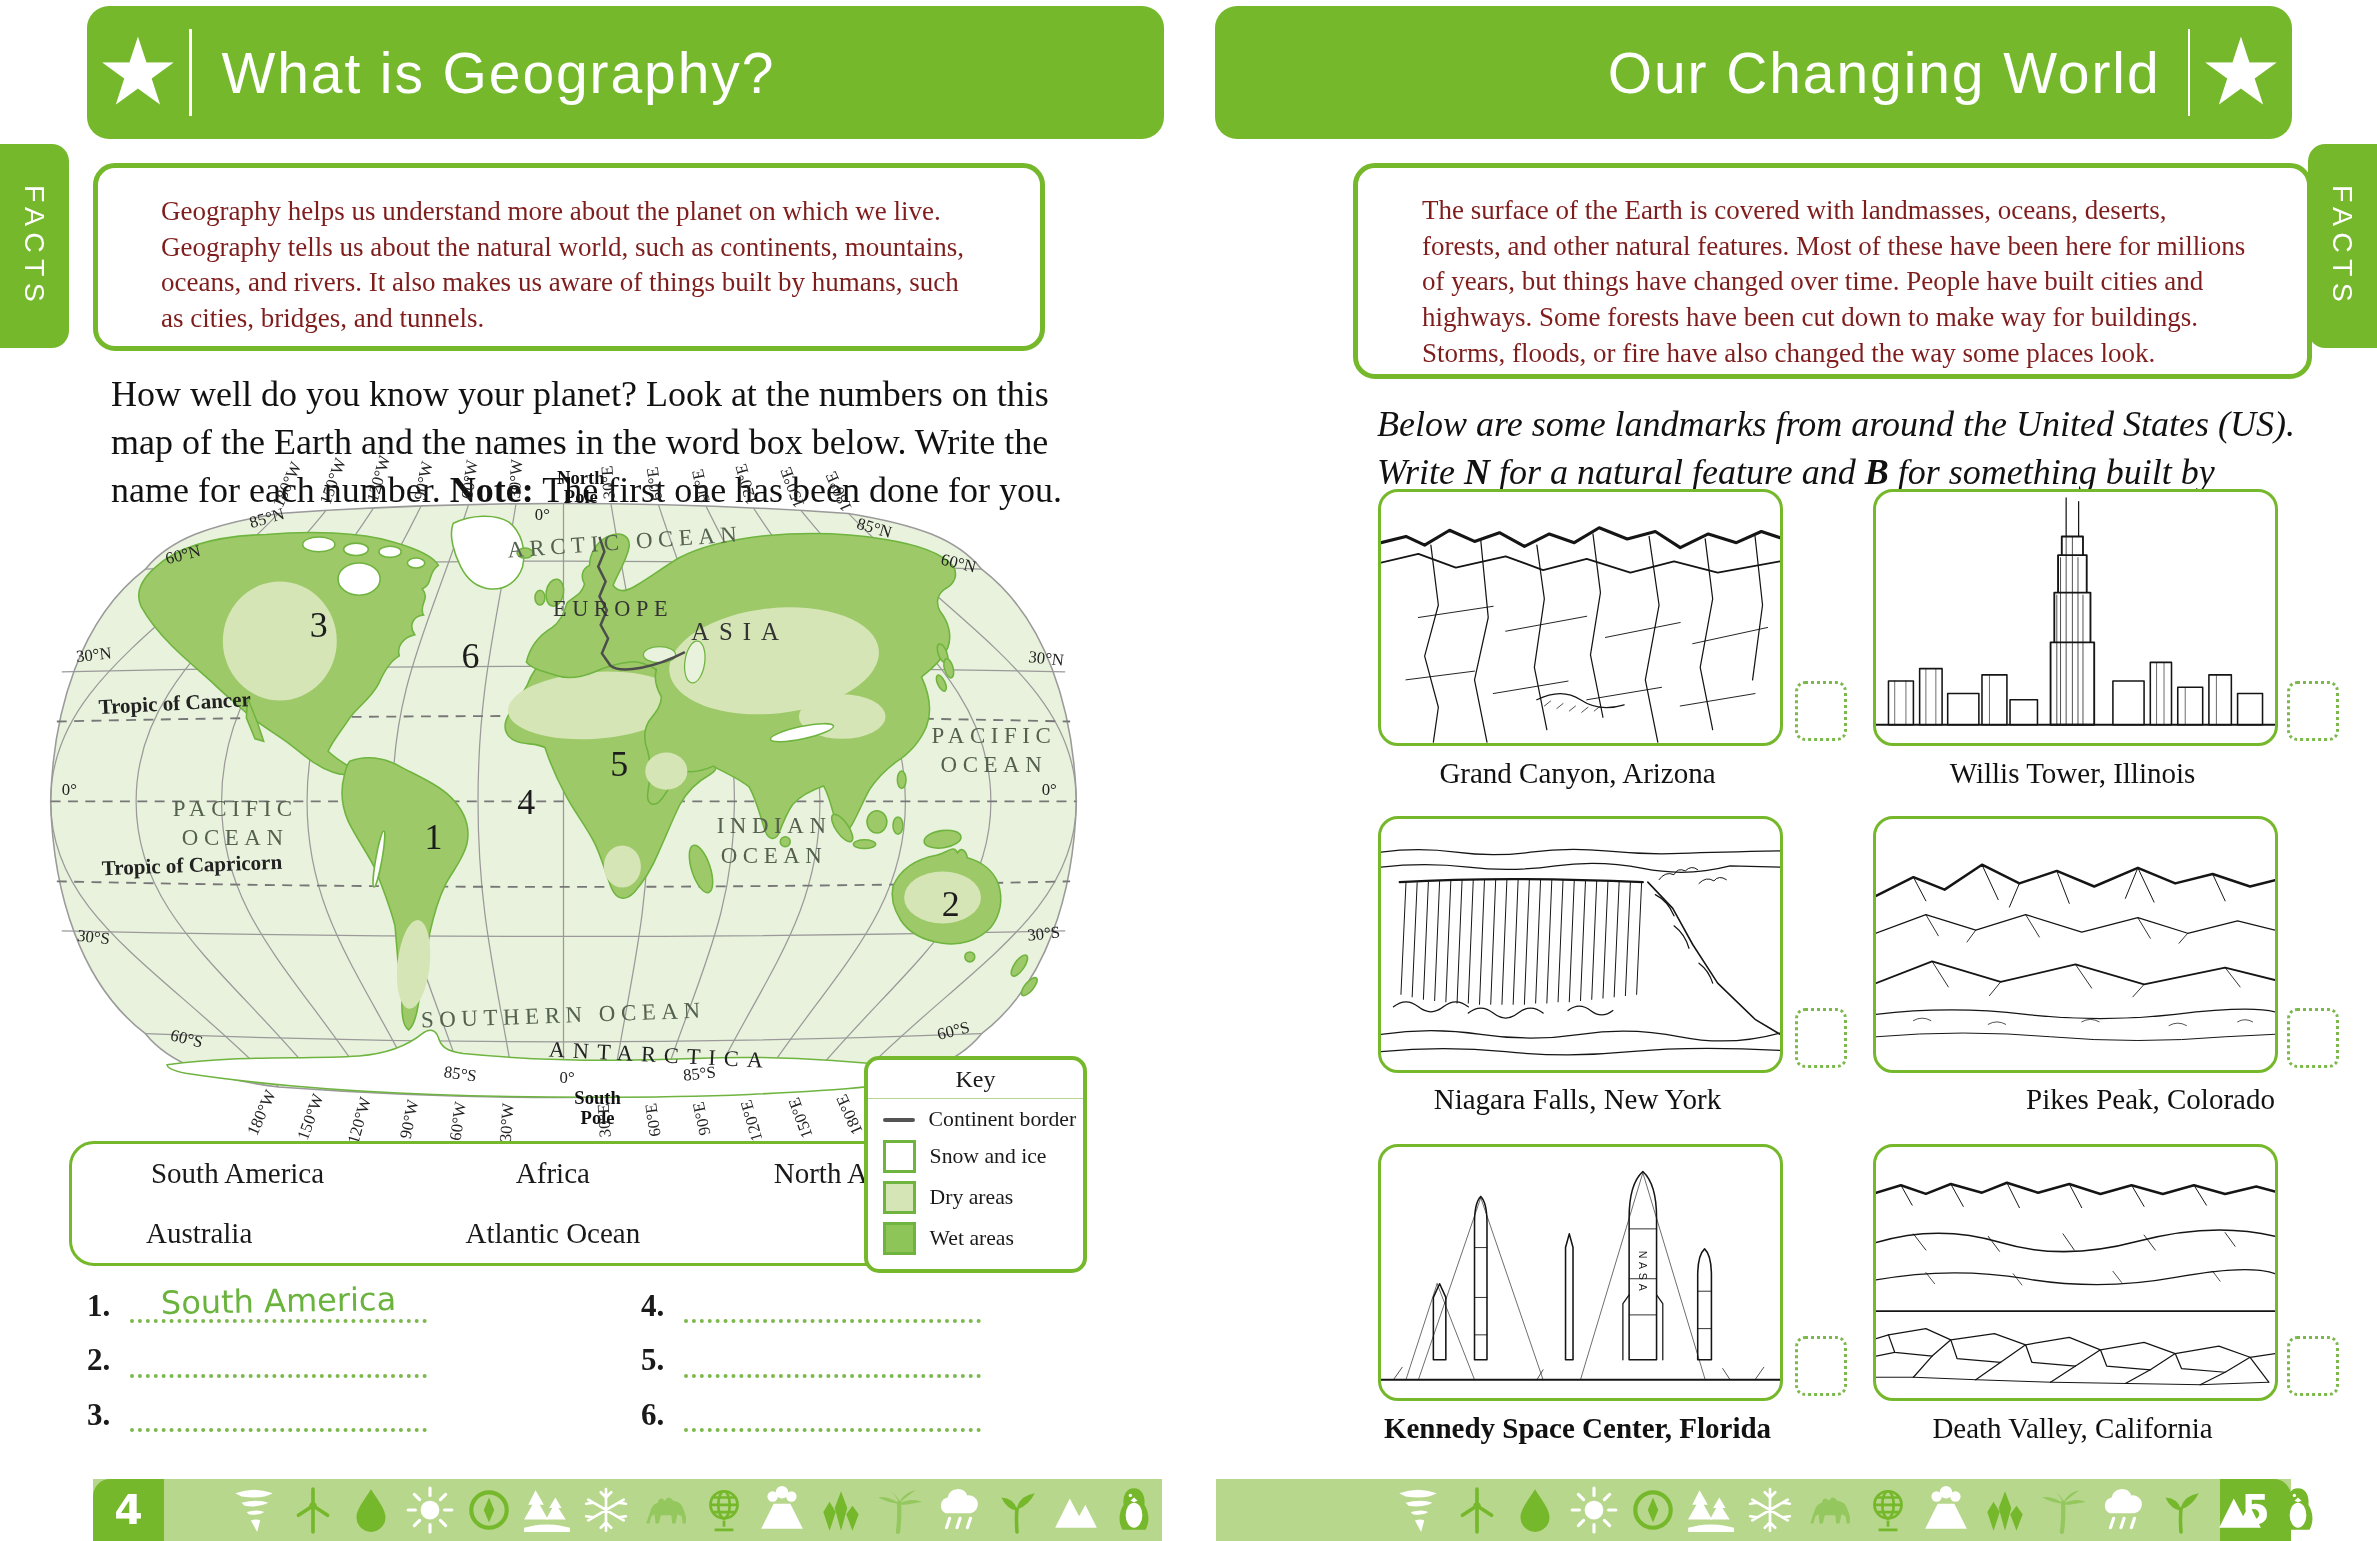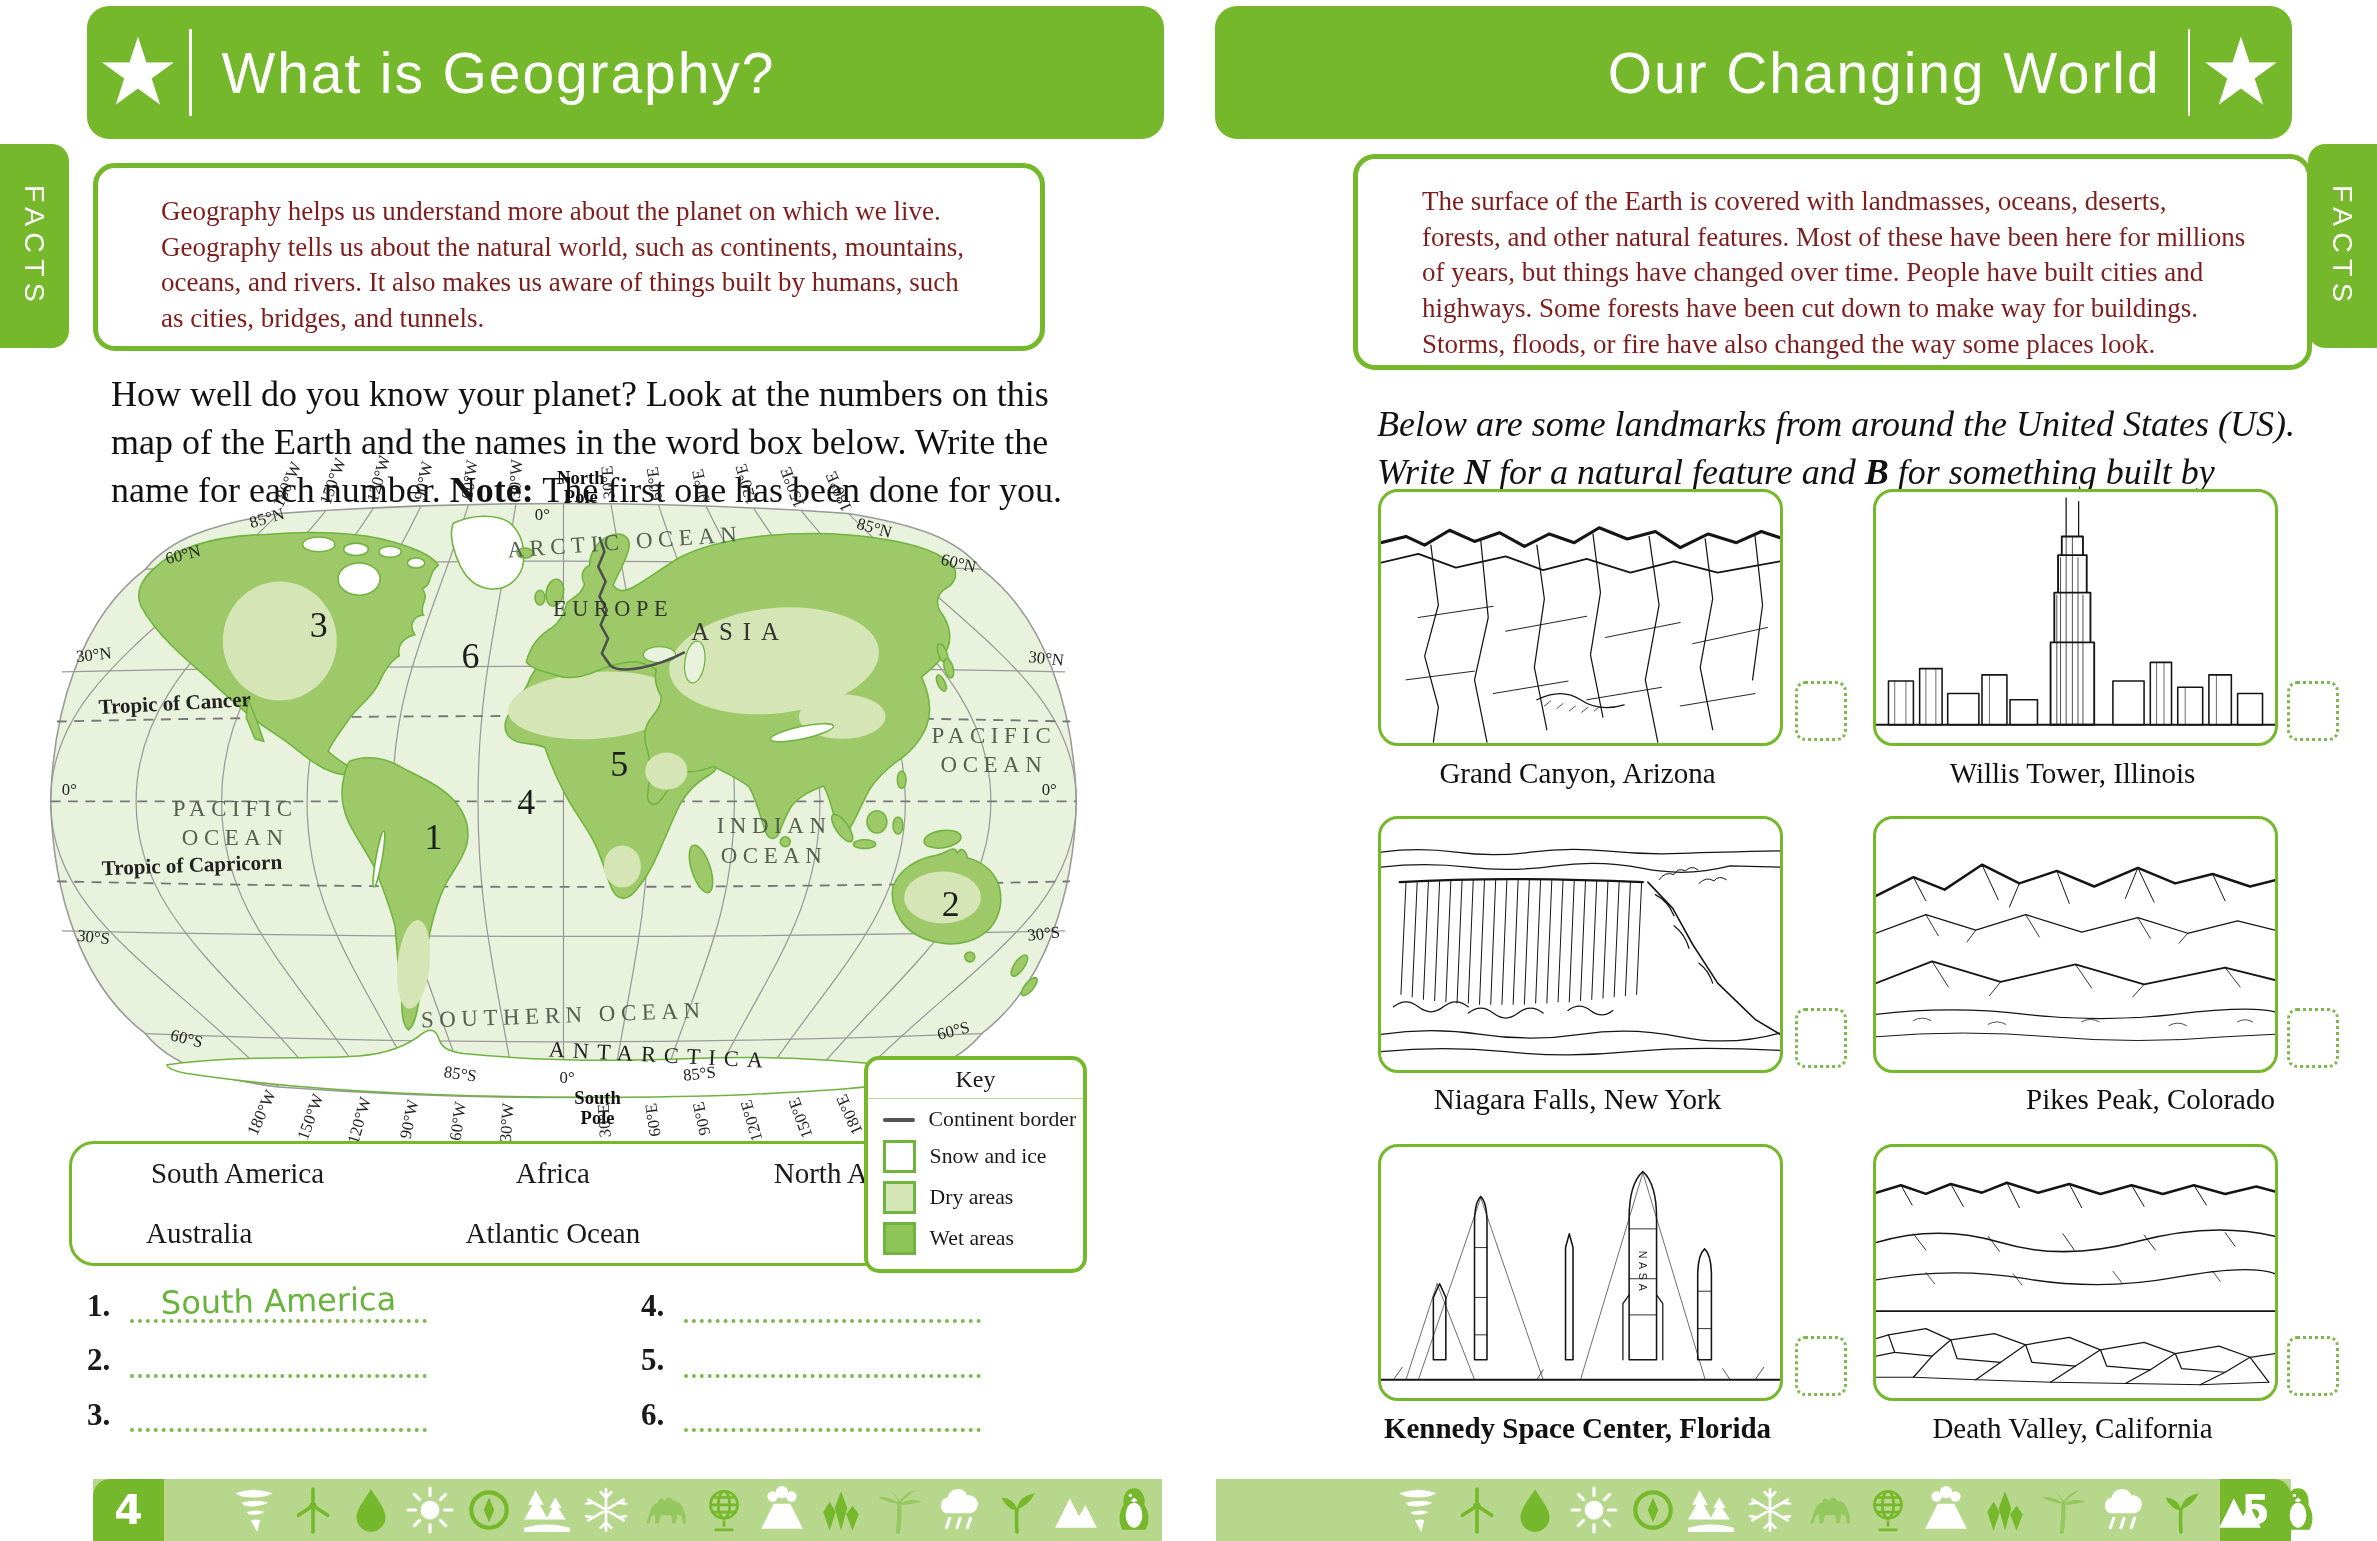--- a/index.html
+++ b/index.html
@@ -428,21 +428,21 @@
   <div class="page-header" style="left:1215px;width:1077px;">
     <div class="ph-title" style="margin-left:auto;padding-right:27px;">Our Changing World</div>
     <div class="ph-divider"></div>
     <div class="ph-star">★</div>
   </div>
 
   <div class="facts-tab right">
     <span>FACTS</span>
   </div>
 
-  <div class="facts-box" style="left:1353px;top:154px;width:949px;height:206px;">
+  <div class="facts-box" style="left:1353px;top:163px;width:949px;height:206px;">
     <div class="txt" style="padding:25px 56px 0 64px;">The surface of the Earth is covered with landmasses, oceans, deserts, forests, and other natural features. Most of these have been here for millions of years, but things have changed over time. People have built cities and highways. Some forests have been cut down to make way for buildings. Storms, floods, or fire have also changed the way some places look.</div>
   </div>
 
   <div class="instr" style="left:1353px;top:401px;width:941px;font-style:italic;">
     <span>Below are some landmarks from around the United States (US). Write </span><span class="bold">N</span><span> for a natural feature and </span><span class="bold">B</span><span> for something built by humans.</span>
   </div>
 
   <div class="card" style="left:1378px;top:489px;">
     <svg viewBox="0 0 640 400">
       <g class="lineart">

